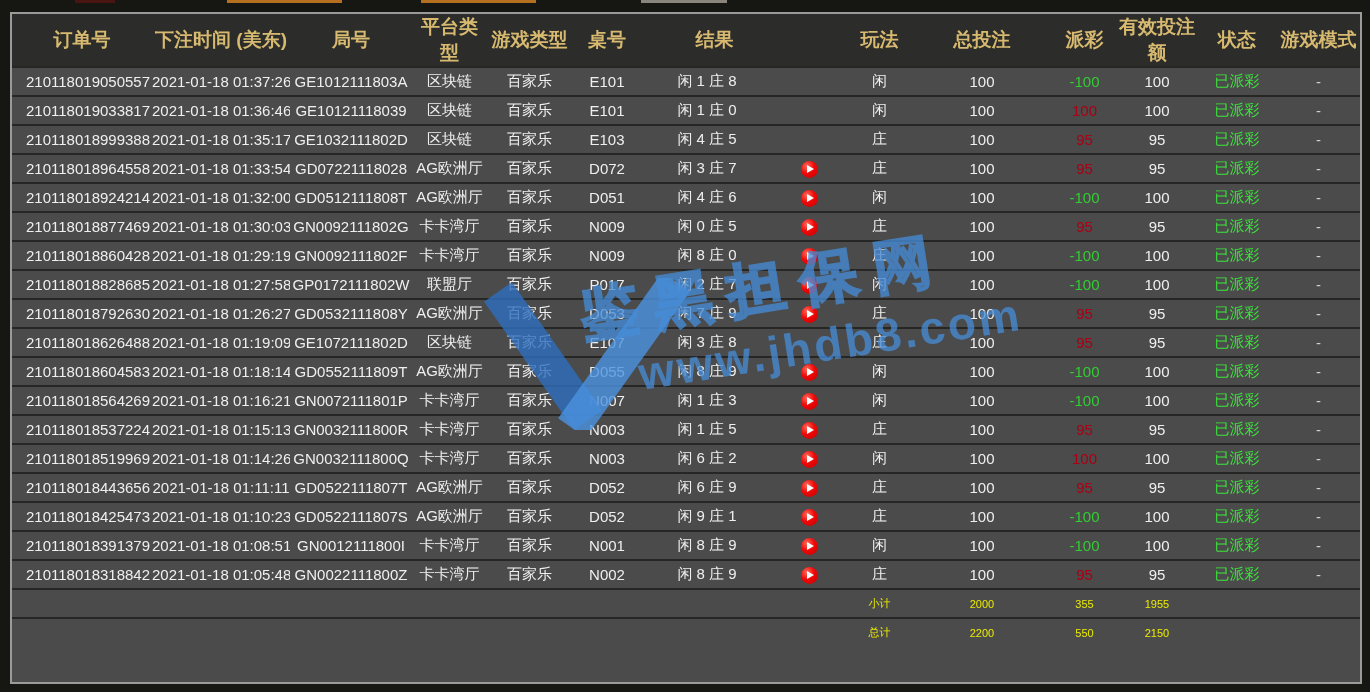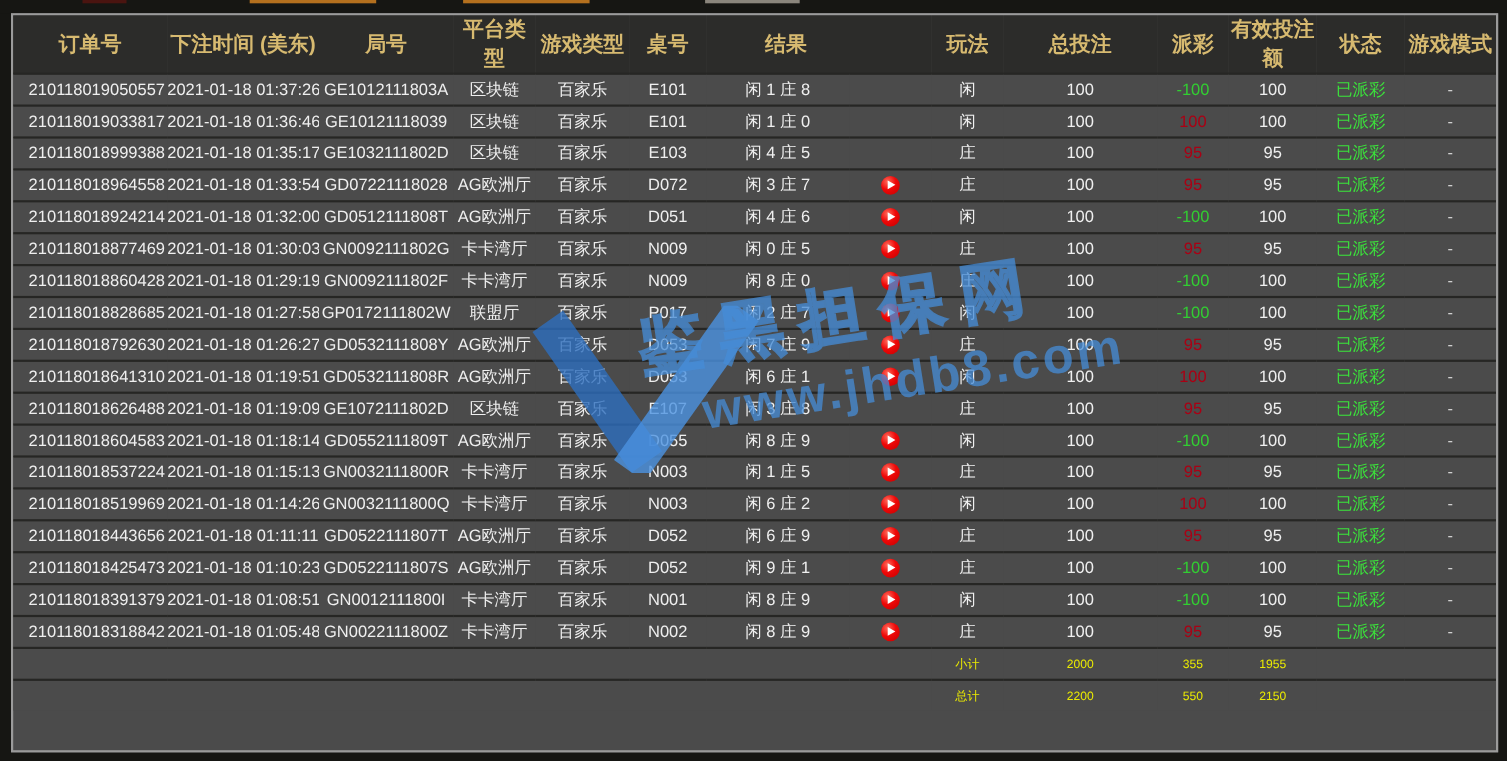--- a/index.html
+++ b/index.html
@@ -255,36 +255,20 @@
           <td>闲 7 庄 9</td>
           <td><span class="play-icon"><span class="tri"></span></span></td>
           <td>庄</td>
           <td>100</td>
           <td class="pos">95</td>
           <td>95</td>
           <td class="status">已派彩</td>
           <td class="mode">-</td>
         </tr>
         <tr>
-          <td class="td-order">210118018641310</td>
-          <td class="td-time">2021-01-18 01:19:51</td>
-          <td>GD0532111808R</td>
-          <td>AG欧洲厅</td>
-          <td>百家乐</td>
-          <td>D053</td>
-          <td>闲 6 庄 1</td>
-          <td><span class="play-icon"><span class="tri"></span></span></td>
-          <td>闲</td>
-          <td>100</td>
-          <td class="pos">100</td>
-          <td>100</td>
-          <td class="status">已派彩</td>
-          <td class="mode">-</td>
-        </tr>
-        <tr>
           <td class="td-order">210118018626488</td>
           <td class="td-time">2021-01-18 01:19:09</td>
           <td>GE1072111802D</td>
           <td>区块链</td>
           <td>百家乐</td>
           <td>E107</td>
           <td>闲 3 庄 8</td>
           <td></td>
           <td>庄</td>
           <td>100</td>
@@ -294,20 +278,36 @@
           <td class="mode">-</td>
         </tr>
         <tr>
           <td class="td-order">210118018604583</td>
           <td class="td-time">2021-01-18 01:18:14</td>
           <td>GD0552111809T</td>
           <td>AG欧洲厅</td>
           <td>百家乐</td>
           <td>D055</td>
           <td>闲 8 庄 9</td>
+          <td><span class="play-icon"><span class="tri"></span></span></td>
+          <td>闲</td>
+          <td>100</td>
+          <td class="neg">-100</td>
+          <td>100</td>
+          <td class="status">已派彩</td>
+          <td class="mode">-</td>
+        </tr>
+        <tr>
+          <td class="td-order">210118018564269</td>
+          <td class="td-time">2021-01-18 01:16:21</td>
+          <td>GN0072111801P</td>
+          <td>卡卡湾厅</td>
+          <td>百家乐</td>
+          <td>N007</td>
+          <td>闲 1 庄 3</td>
           <td><span class="play-icon"><span class="tri"></span></span></td>
           <td>闲</td>
           <td>100</td>
           <td class="neg">-100</td>
           <td>100</td>
           <td class="status">已派彩</td>
           <td class="mode">-</td>
         </tr>
         <tr>
           <td class="td-order">210118018537224</td>

